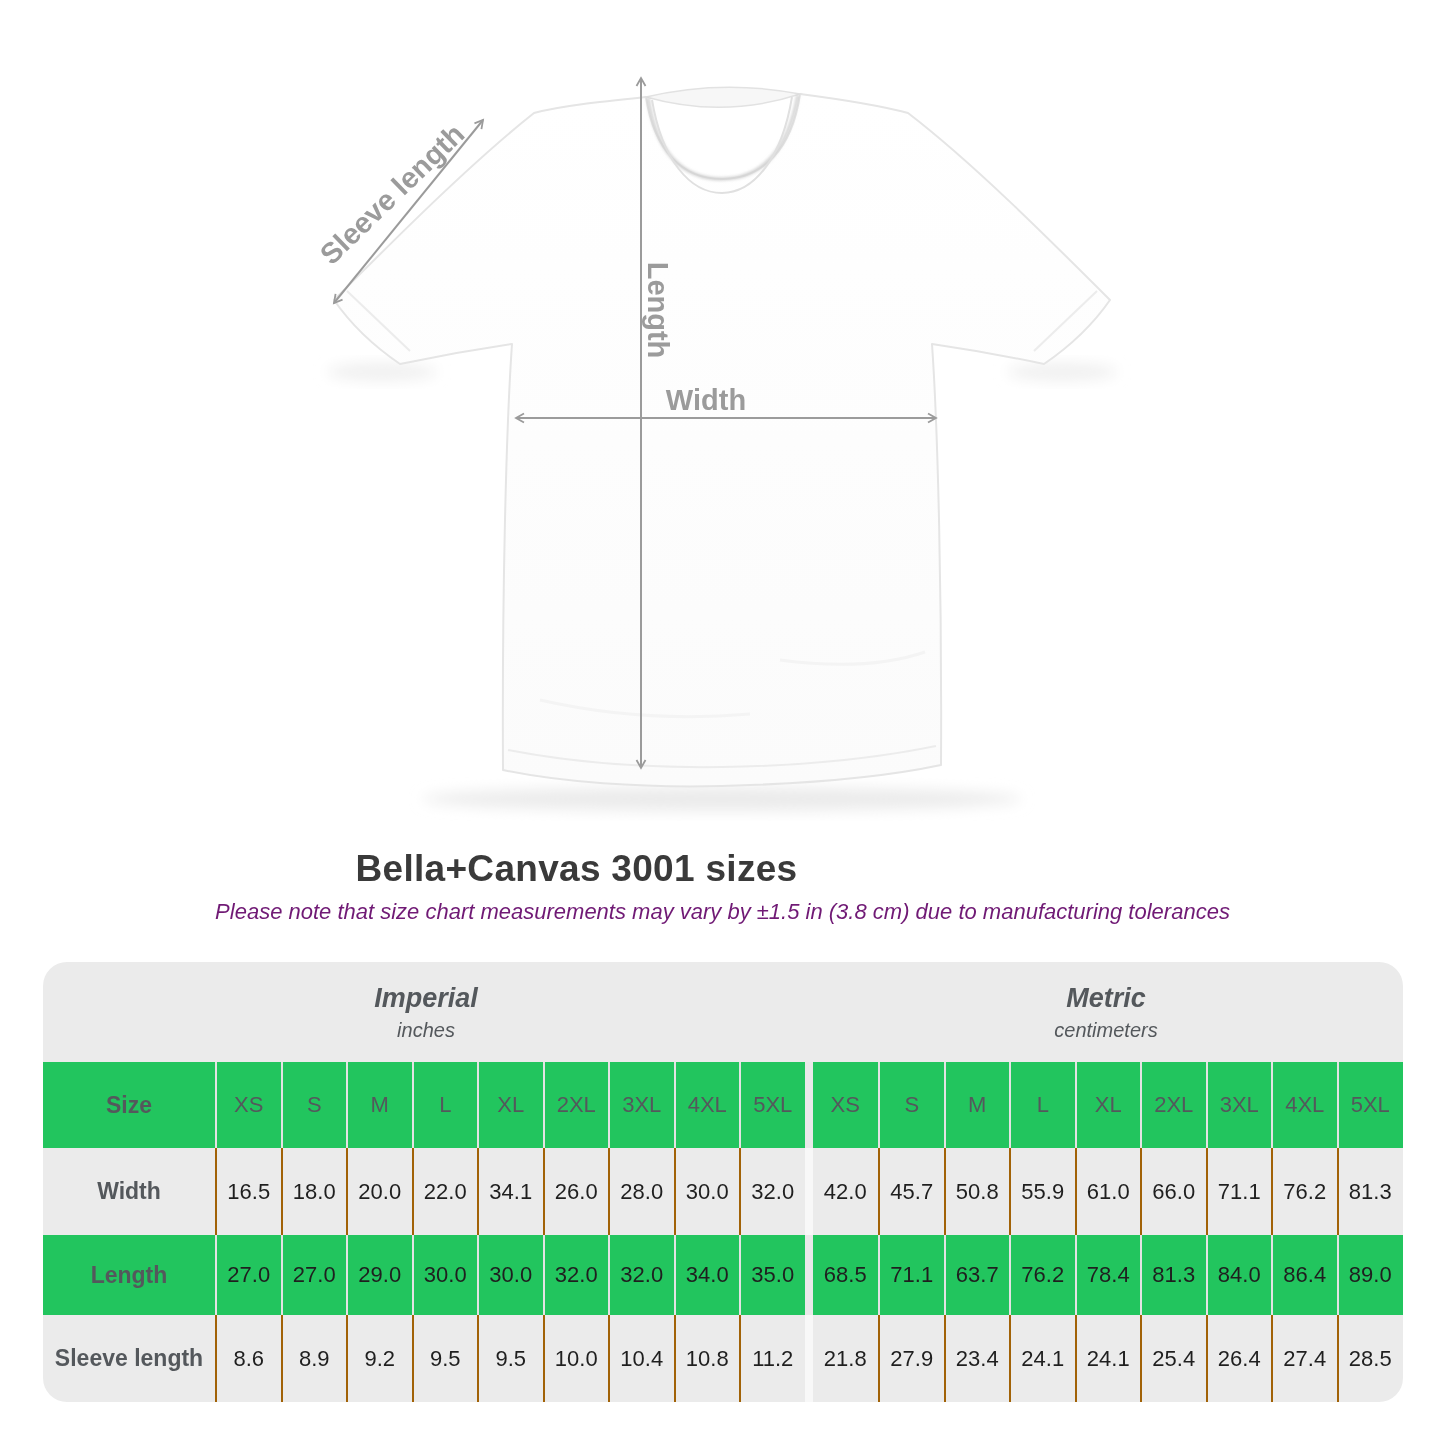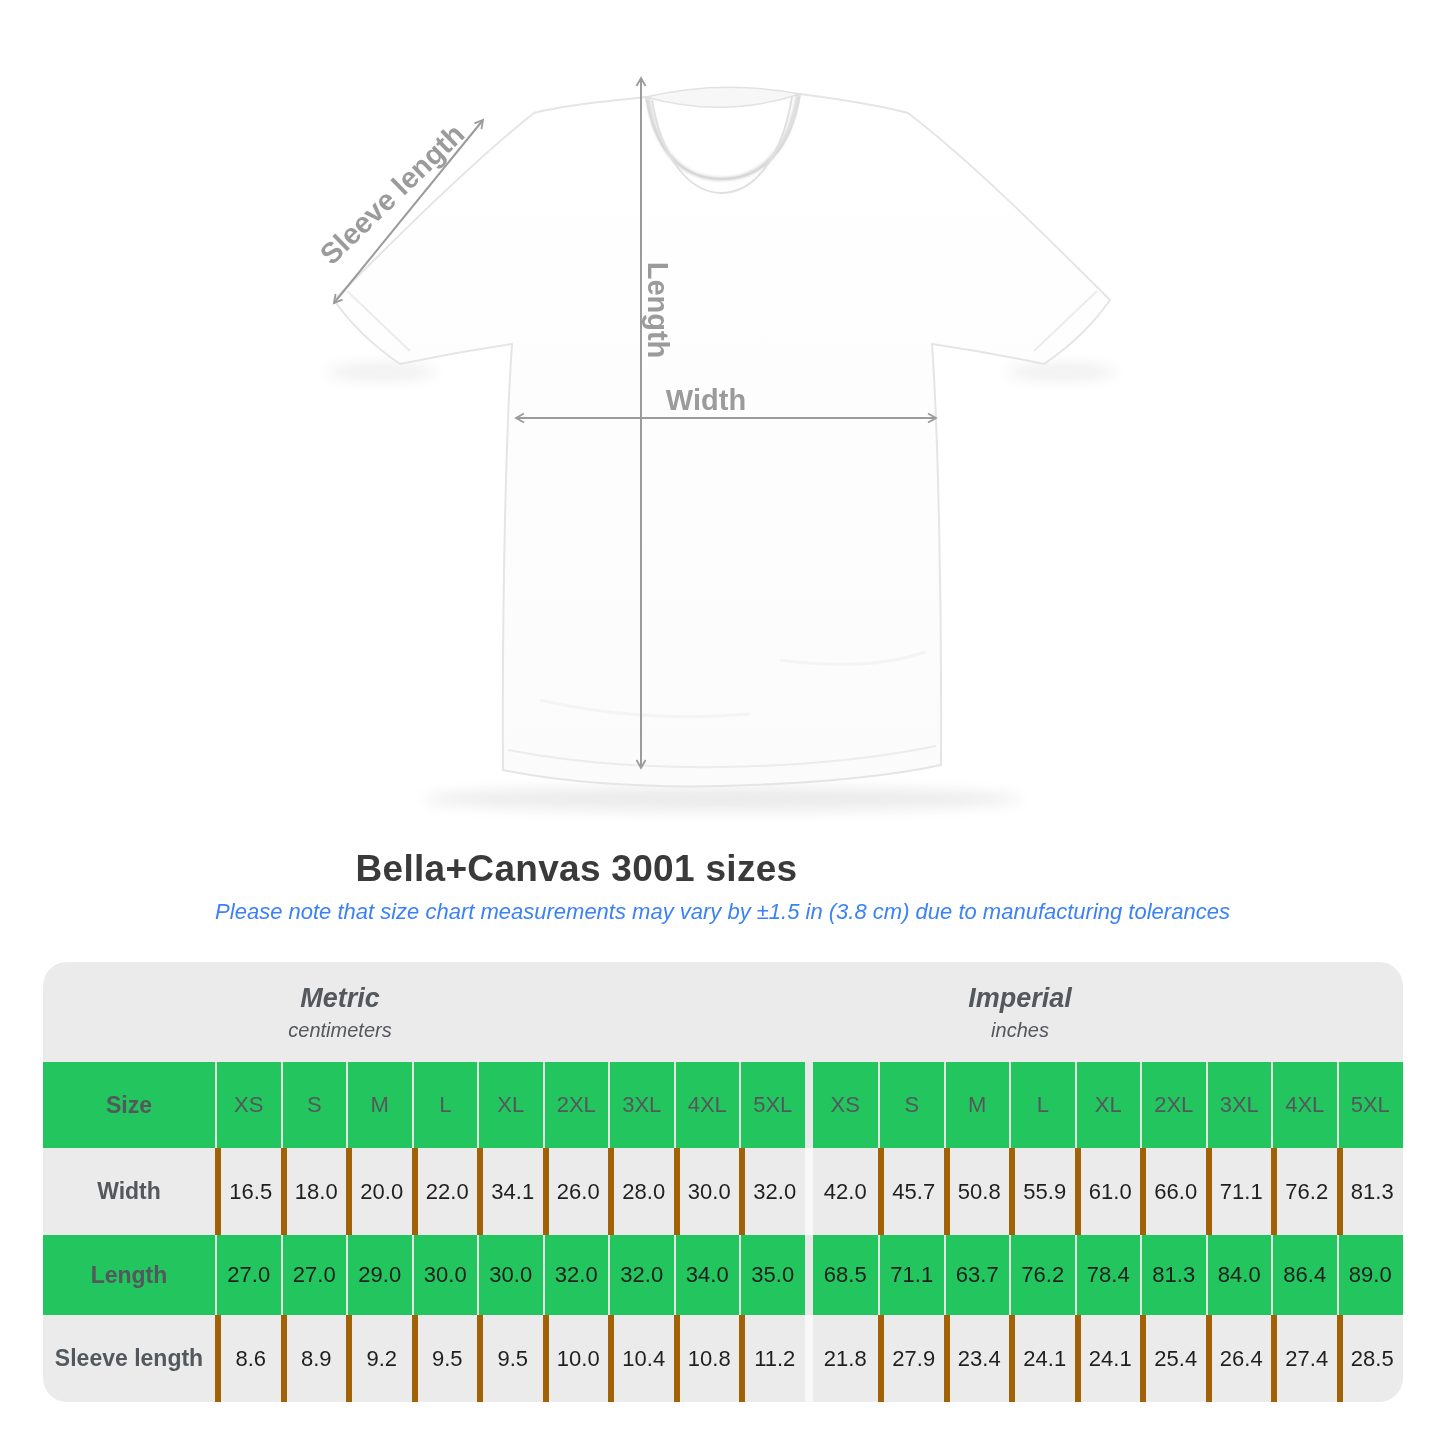--- a/index.html
+++ b/index.html
@@ -7,21 +7,21 @@
     width:1445px;height:1445px;background:#ffffff;position:relative;overflow:hidden;
     font-family:"Liberation Sans",sans-serif;
   }
   .shirt-wrap{position:absolute;top:0;left:0;width:1445px;height:845px}
   .page-title{
     position:absolute;top:848px;left:0;width:1153px;text-align:center;
     font-size:37px;font-weight:bold;color:#3a3a3a;letter-spacing:.3px;
   }
   .page-note{
     position:absolute;top:899px;left:0;width:1445px;text-align:center;
-    font-size:22px;font-style:italic;color:#3b82f6;
+    font-size:22px;font-style:italic;color:#701a75;
   }
   .size-table{
     position:absolute;left:43px;top:962px;width:1360px;
     border-radius:24px;overflow:hidden;
   }
   .band{height:100px;background:#ebebeb;display:flex}
   .band .half{display:flex;flex-direction:column;align-items:center;justify-content:center;gap:5px}
   .half-imperial{width:766px}
   .half-metric{width:594px}
   .g-label{font-size:27px;font-weight:bold;font-style:italic;color:#54585c}
@@ -31,21 +31,21 @@
   .trow-white{background:#22c55e}
   .trow-gray{background:#ebebeb}
   .row-size{height:86px}
   .row-width{height:87px}
   .row-length{height:80px}
   .row-sleeve{height:87px}
   .cell-label{font-weight:bold;font-size:23px;color:#54585c}
   .size-cell{font-weight:normal;font-size:22px;color:#54585c}
   .val-cell{font-size:22px;color:#1f1f1f}
   .trow-white .sep{border-left:2px solid #e3e3e3}
-  .trow-gray .sep{border-left:6px solid #a16207}
+  .trow-gray .sep{border-left:2px solid #a16207}
   .trow-white .gap{background:#e9e9e9}
   .trow-gray .gap{background:#f8f8f8}
 </style>
 </head>
 <body>
 
 <div class="shirt-wrap">
 <svg width="1445" height="845" viewBox="0 0 1445 845">
   <defs>
     <linearGradient id="fab" x1="0" y1="0" x2="0" y2="1">
@@ -112,27 +112,27 @@
     <text x="706" y="400" text-anchor="middle" dominant-baseline="central">Width</text>
   </g>
 </svg>
 </div>
 
 <div class="page-title">Bella+Canvas 3001 sizes</div>
 <div class="page-note">Please note that size chart measurements may vary by ±1.5 in (3.8 cm) due to manufacturing tolerances</div>
 
 <div class="size-table">
   <div class="band">
+    <div class="half half-imperial">
+      <div class="g-label">Imperial</div>
+      <div class="g-sub">inches</div>
+    </div>
     <div class="half half-metric">
       <div class="g-label">Metric</div>
       <div class="g-sub">centimeters</div>
-    </div>
-    <div class="half half-imperial">
-      <div class="g-label">Imperial</div>
-      <div class="g-sub">inches</div>
     </div>
   </div>
   <div id="table-rows">
       <div class="trow trow-white row-size">
         <div class="cell-label">Size</div>
         <div class="size-cell sep">XS</div>
         <div class="size-cell sep">S</div>
         <div class="size-cell sep">M</div>
         <div class="size-cell sep">L</div>
         <div class="size-cell sep">XL</div>

